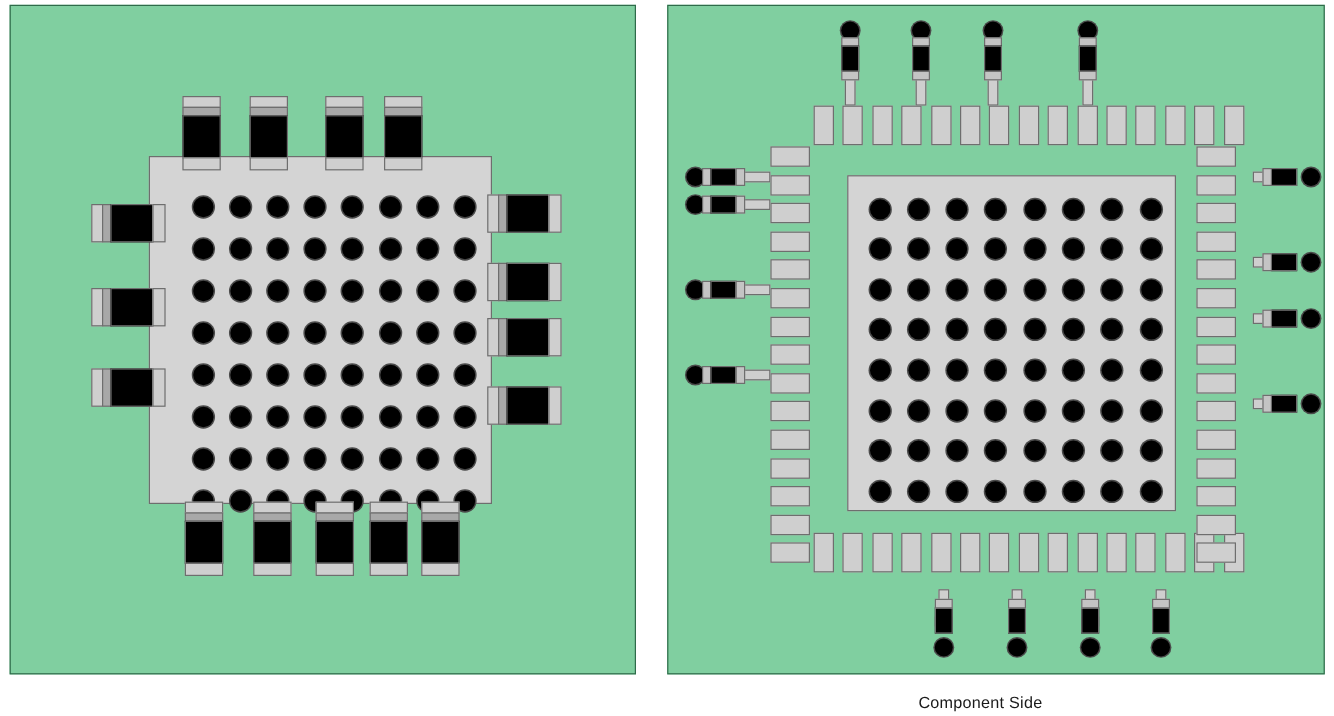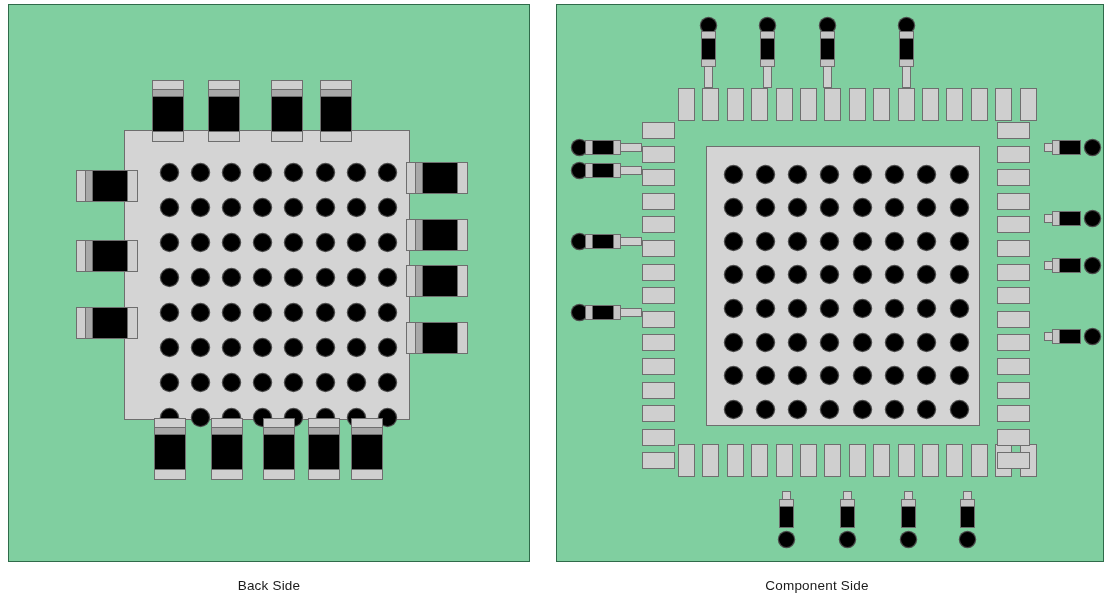--- a/index.html
+++ b/index.html
@@ -196,21 +196,20 @@
         <div class="body" style="left: 16px; top: 0px; width: 36px; height: 32px;"></div>
         <div class="cap" style="left: 51px; top: 0px; width: 11px; height: 32px;"></div>
       </div>
       <div class="smd" style="left: 398px; top: 318px; width: 62px; height: 32px;">
         <div class="cap" style="left: 0px; top: 0px; width: 10px; height: 32px;"></div>
         <div class="band" style="left: 9px; top: 0px; width: 8px; height: 32px;"></div>
         <div class="body" style="left: 16px; top: 0px; width: 36px; height: 32px;"></div>
         <div class="cap" style="left: 51px; top: 0px; width: 11px; height: 32px;"></div>
       </div>
     </div>
-    <div class="caption" style="left: 8px; top: 578px; width: 522px;">Back Side</div>
     <div class="panel" style="left: 556px; top: 4px; width: 548px; height: 558px;">
       <div class="board"></div>
       <div class="pad" style="left: 122px; top: 84px; width: 17px; height: 33px;"></div>
       <div class="pad" style="left: 146.4px; top: 84px; width: 17px; height: 33px;"></div>
       <div class="pad" style="left: 170.8px; top: 84px; width: 17px; height: 33px;"></div>
       <div class="pad" style="left: 195.2px; top: 84px; width: 17px; height: 33px;"></div>
       <div class="pad" style="left: 219.6px; top: 84px; width: 17px; height: 33px;"></div>
       <div class="pad" style="left: 244px; top: 84px; width: 17px; height: 33px;"></div>
       <div class="pad" style="left: 268.4px; top: 84px; width: 17px; height: 33px;"></div>
       <div class="pad" style="left: 292.8px; top: 84px; width: 17px; height: 33px;"></div>

